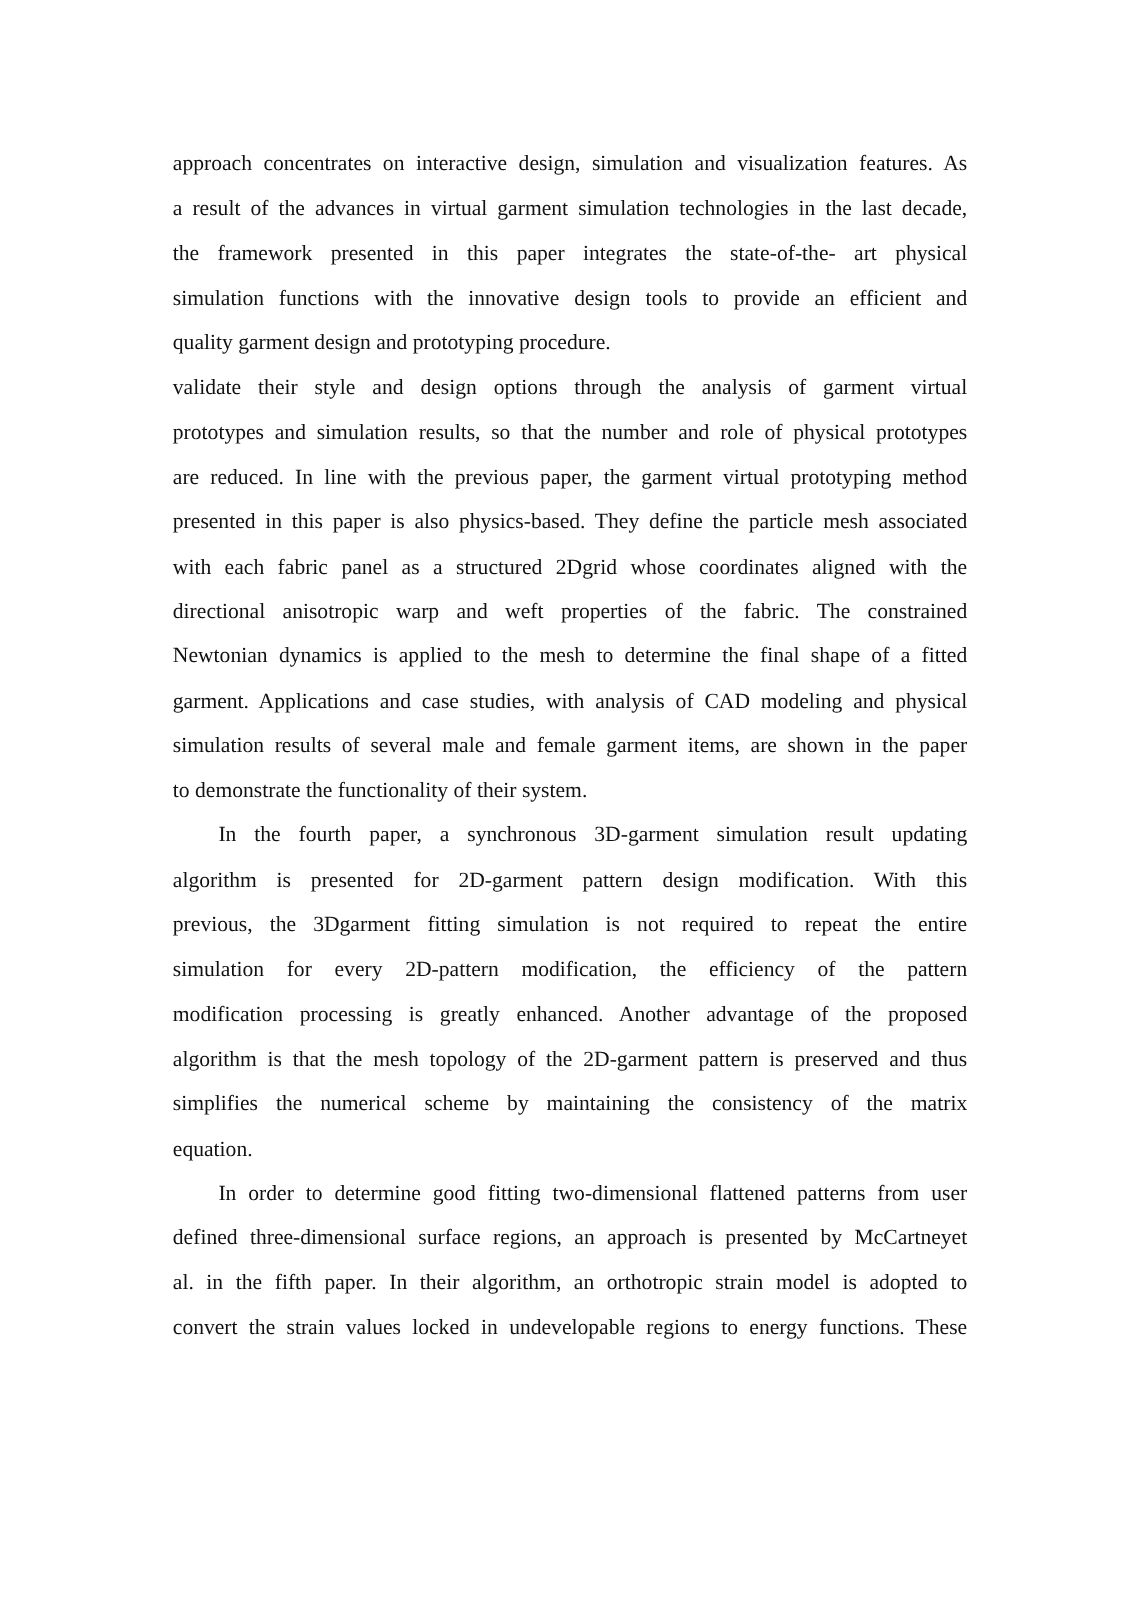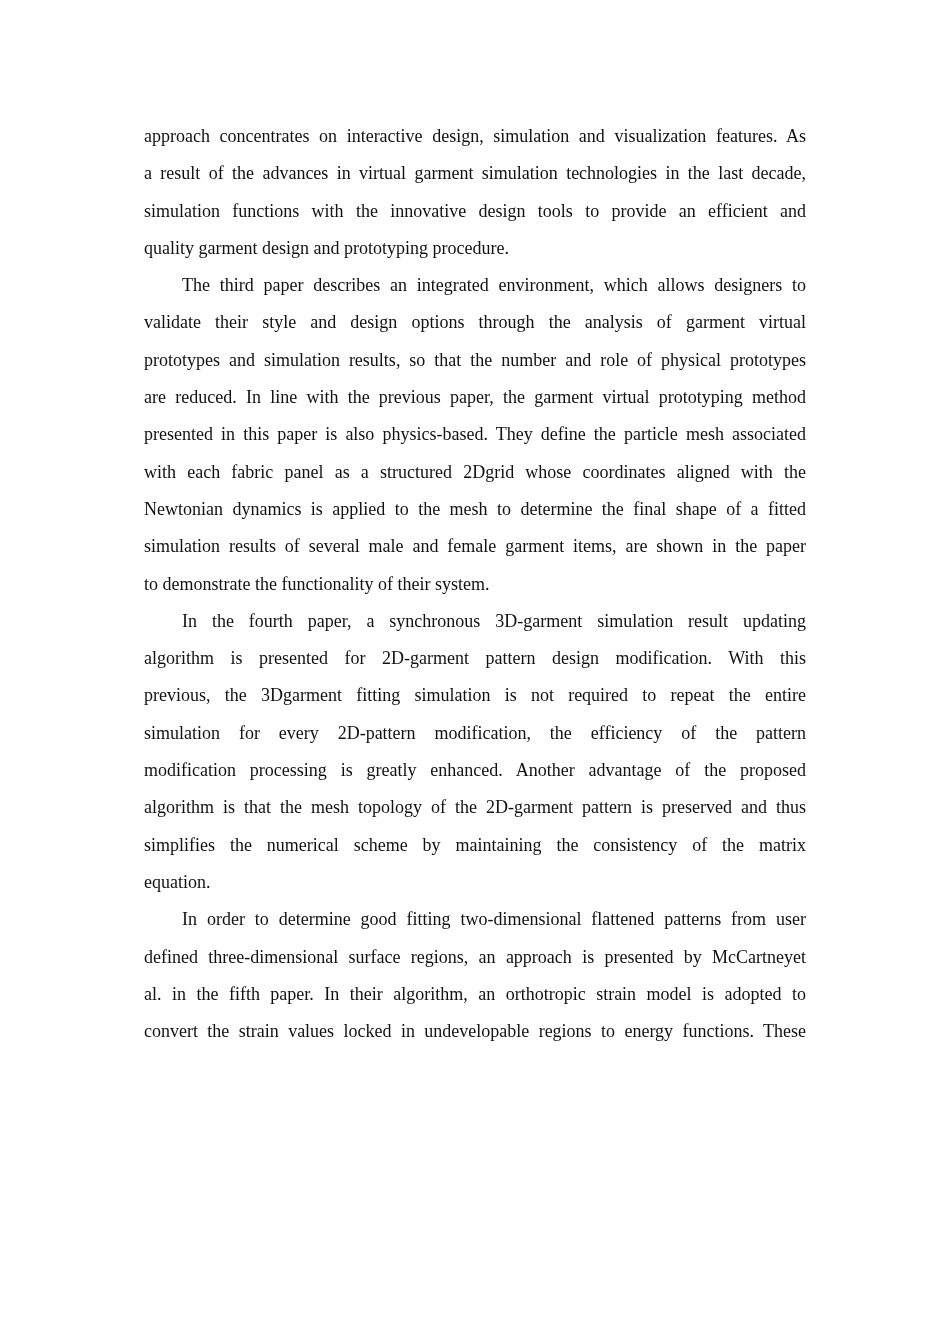--- a/index.html
+++ b/index.html
@@ -24,46 +24,52 @@
 <div class="page">
   <div class="text-block">
 
     <div class="line">
         <span>approach concentrates on interactive design, simulation and visualization features. As</span>
       </div>
     <div class="line">
         <span>a result of the advances in virtual garment simulation technologies in the last decade,</span>
       </div>
     <div class="line">
+        <span>the framework presented in this paper integrates the state-of-the- art physical</span>
+      </div>
+    <div class="line">
         <span>simulation functions with the innovative design tools to provide an efficient and</span>
       </div>
     <div class="line last">
         <span>quality garment design and prototyping procedure.</span>
       </div>
 
-    <div class="line indent">
-        <span>The third paper describes an integrated environment, which allows designers to</span>
-      </div>
     <div class="line">
         <span>validate their style and design options through the analysis of garment virtual</span>
       </div>
     <div class="line">
         <span>prototypes and simulation results, so that the number and role of physical prototypes</span>
       </div>
     <div class="line">
         <span>are reduced. In line with the previous paper, the garment virtual prototyping method</span>
       </div>
     <div class="line">
         <span>presented in this paper is also physics-based. They define the particle mesh associated</span>
       </div>
     <div class="line">
         <span>with each fabric panel as a structured 2Dgrid whose coordinates aligned with the</span>
       </div>
     <div class="line">
+        <span>directional anisotropic warp and weft properties of the fabric. The constrained</span>
+      </div>
+    <div class="line">
         <span>Newtonian dynamics is applied to the mesh to determine the final shape of a fitted</span>
+      </div>
+    <div class="line">
+        <span>garment. Applications and case studies, with analysis of CAD modeling and physical</span>
       </div>
     <div class="line">
         <span>simulation results of several male and female garment items, are shown in the paper</span>
       </div>
     <div class="line last">
         <span>to demonstrate the functionality of their system.</span>
       </div>
 
     <div class="line indent">
         <span>In the fourth paper, a synchronous 3D-garment simulation result updating</span>

